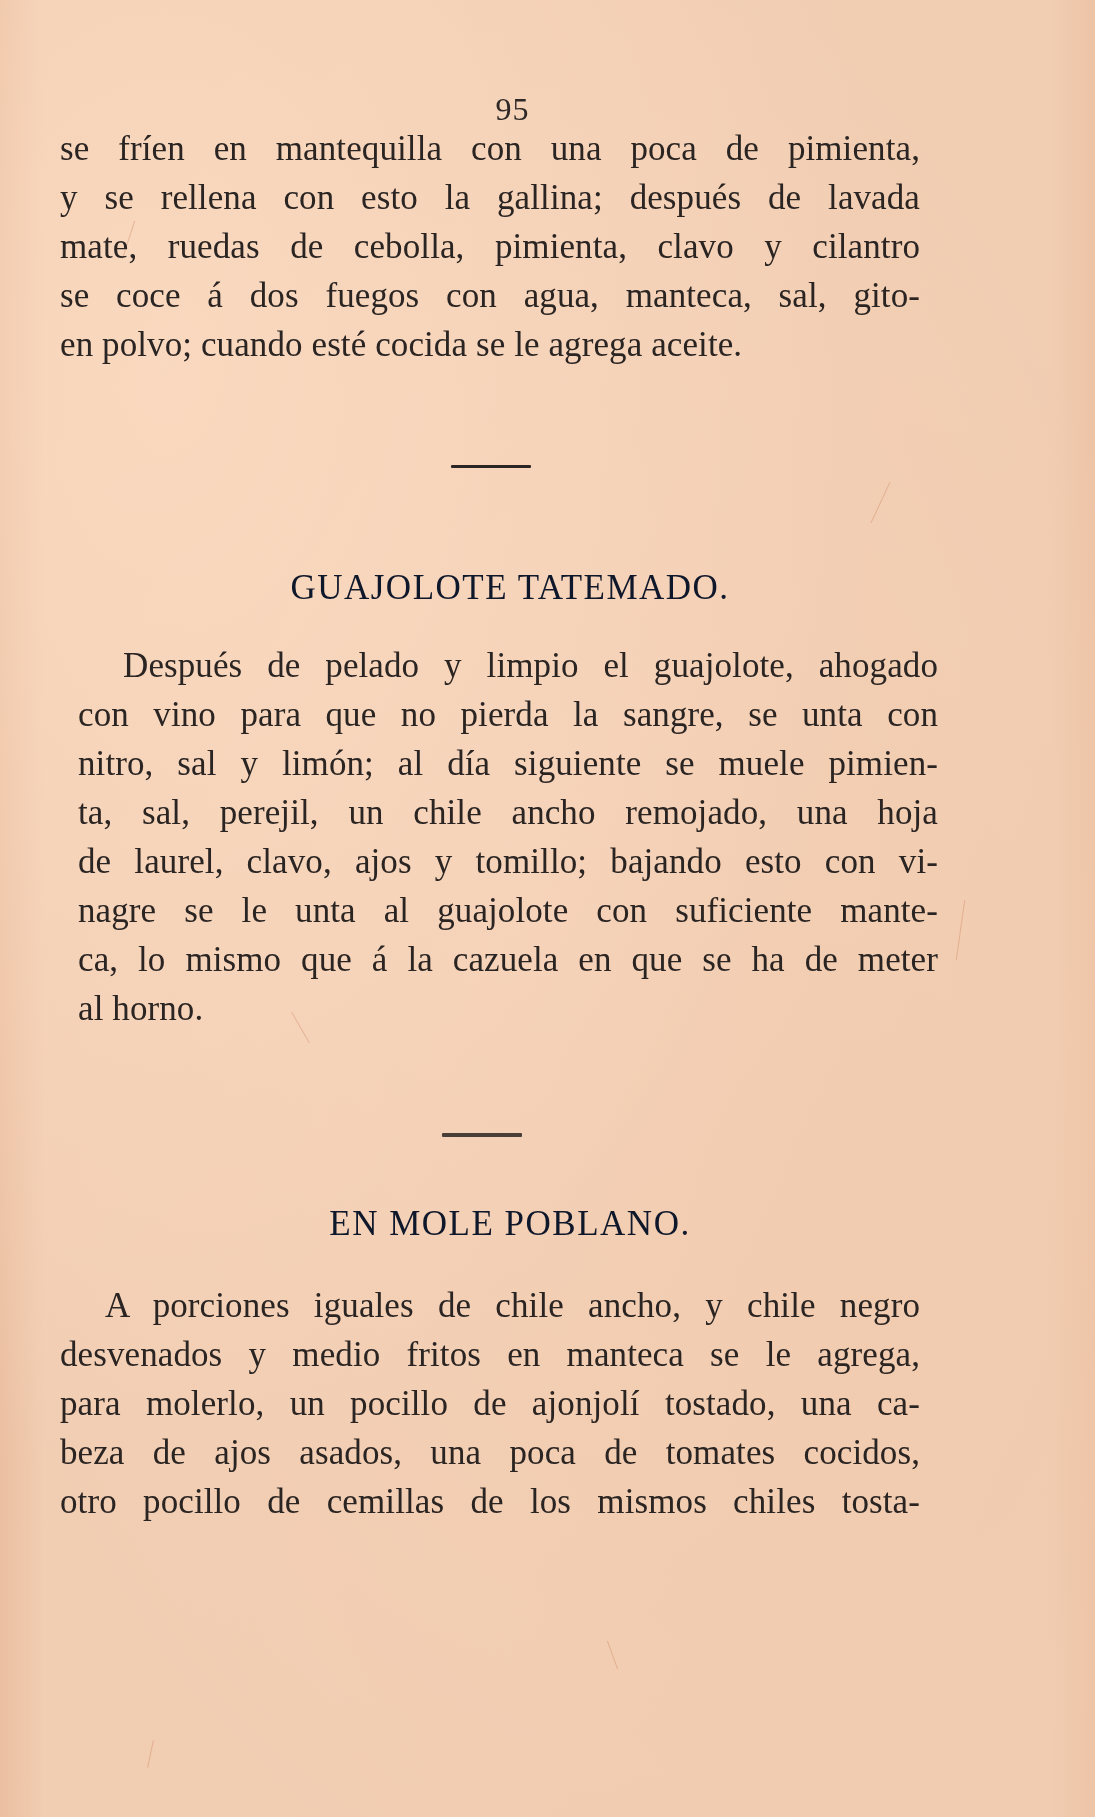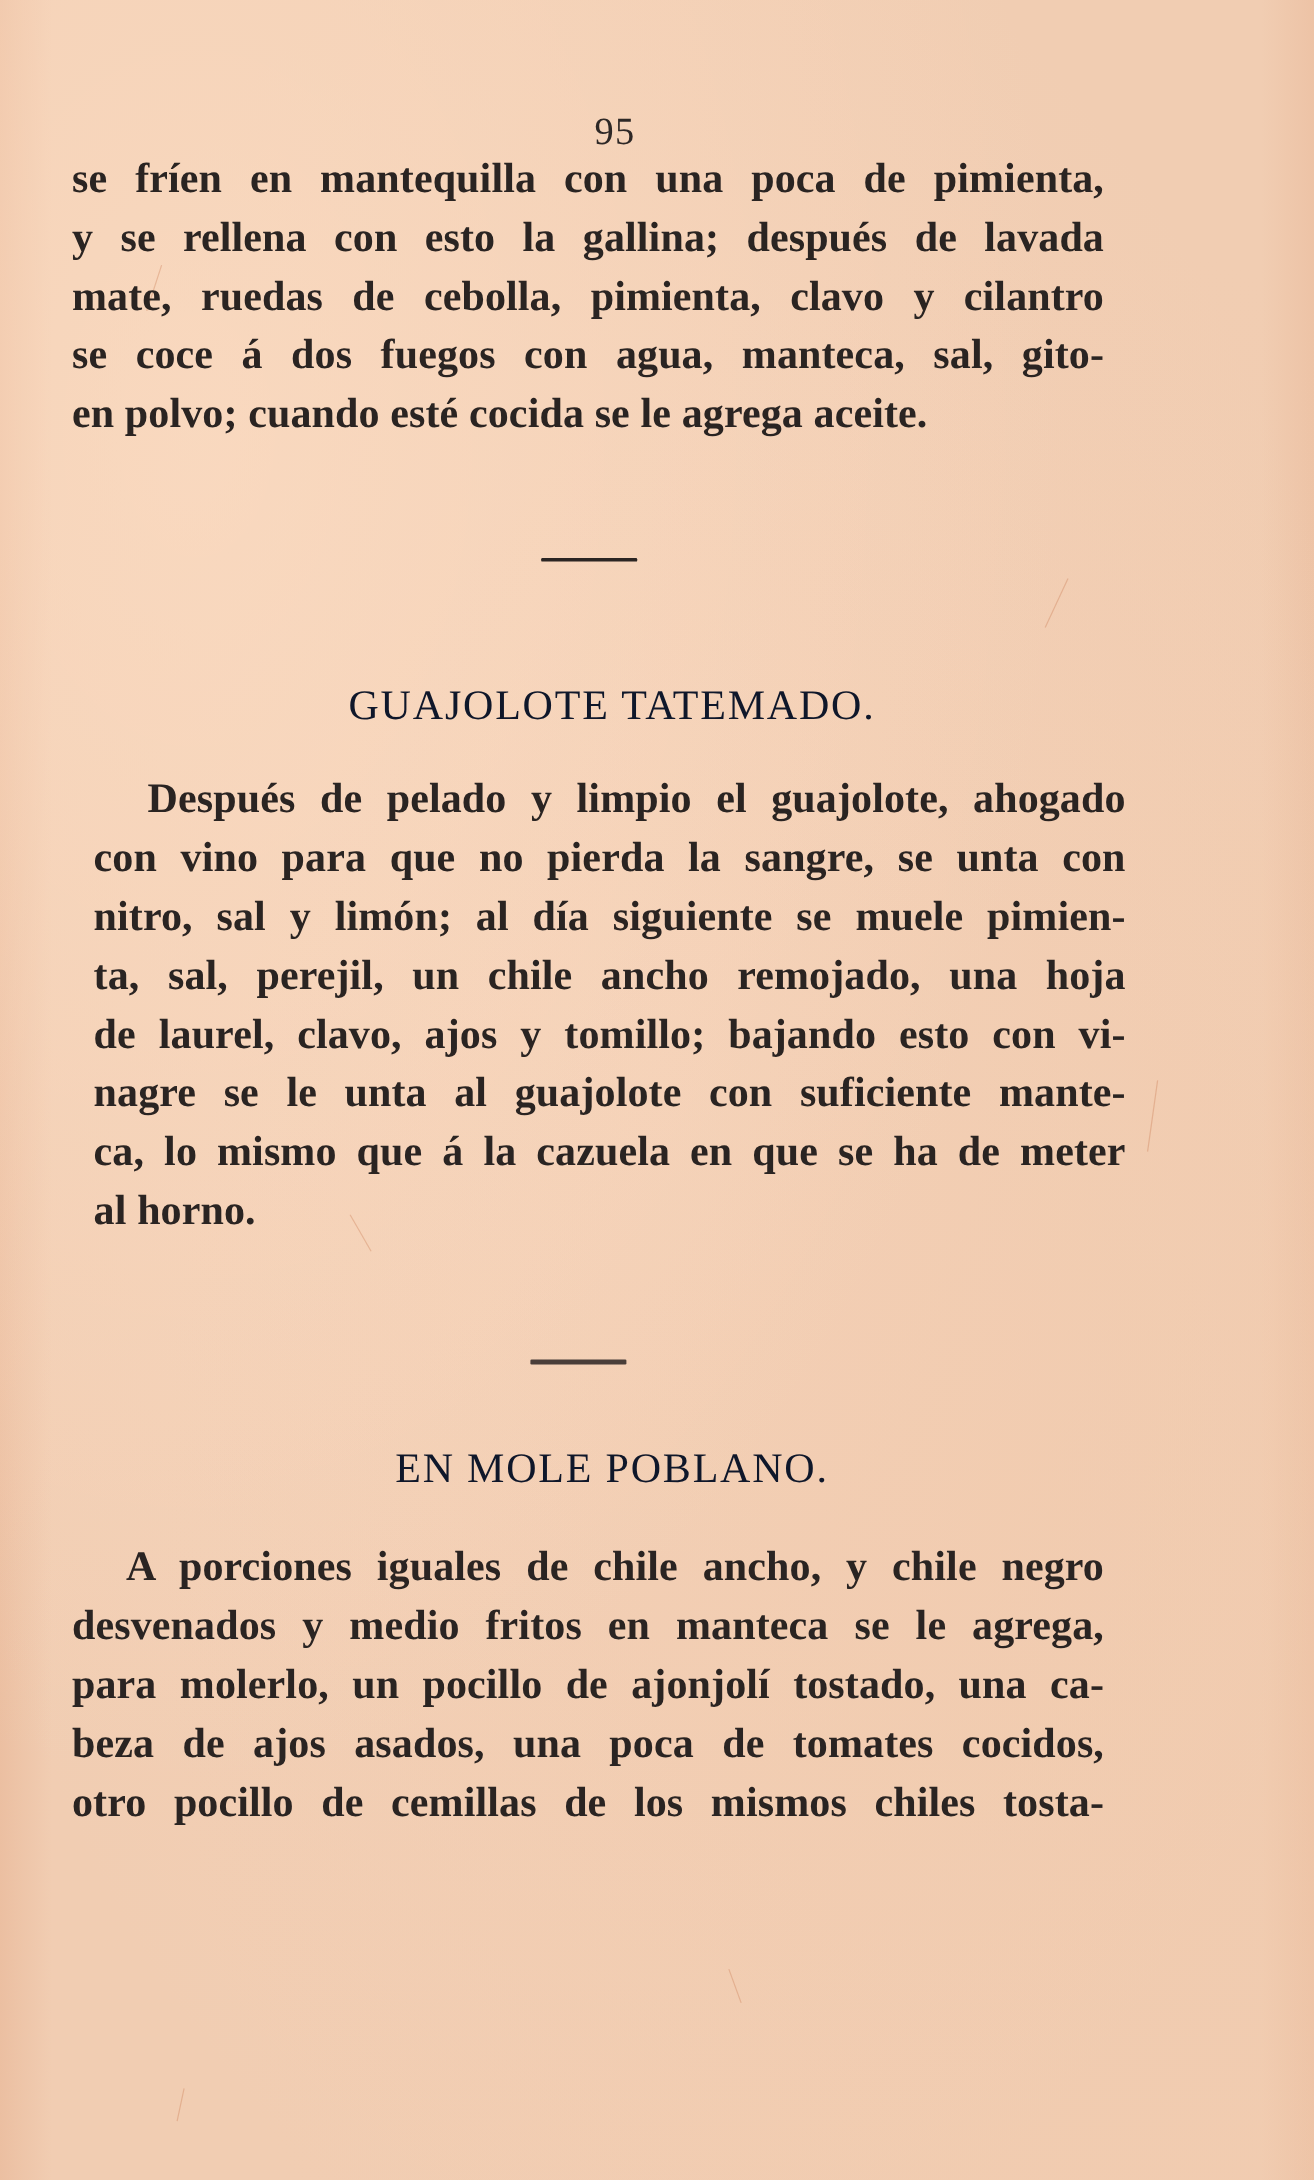--- a/index.html
+++ b/index.html
@@ -45,21 +45,20 @@
     }
     .line {
       display: block;
       height: 49px;
       font-size: 35px;
       line-height: 49px;
       white-space: nowrap;
       text-align: justify;
       text-align-last: justify;
       letter-spacing: 0.1px;
-      font-weight: bold;
     }
     .line.last {
       text-align-last: left;
     }
     .line.indent {
       padding-left: 45px;
     }
     .para-1 { top: 124px; }
     .para-2 { top: 641px; margin-left: 18px; }
     .para-3 { top: 1281px; }

